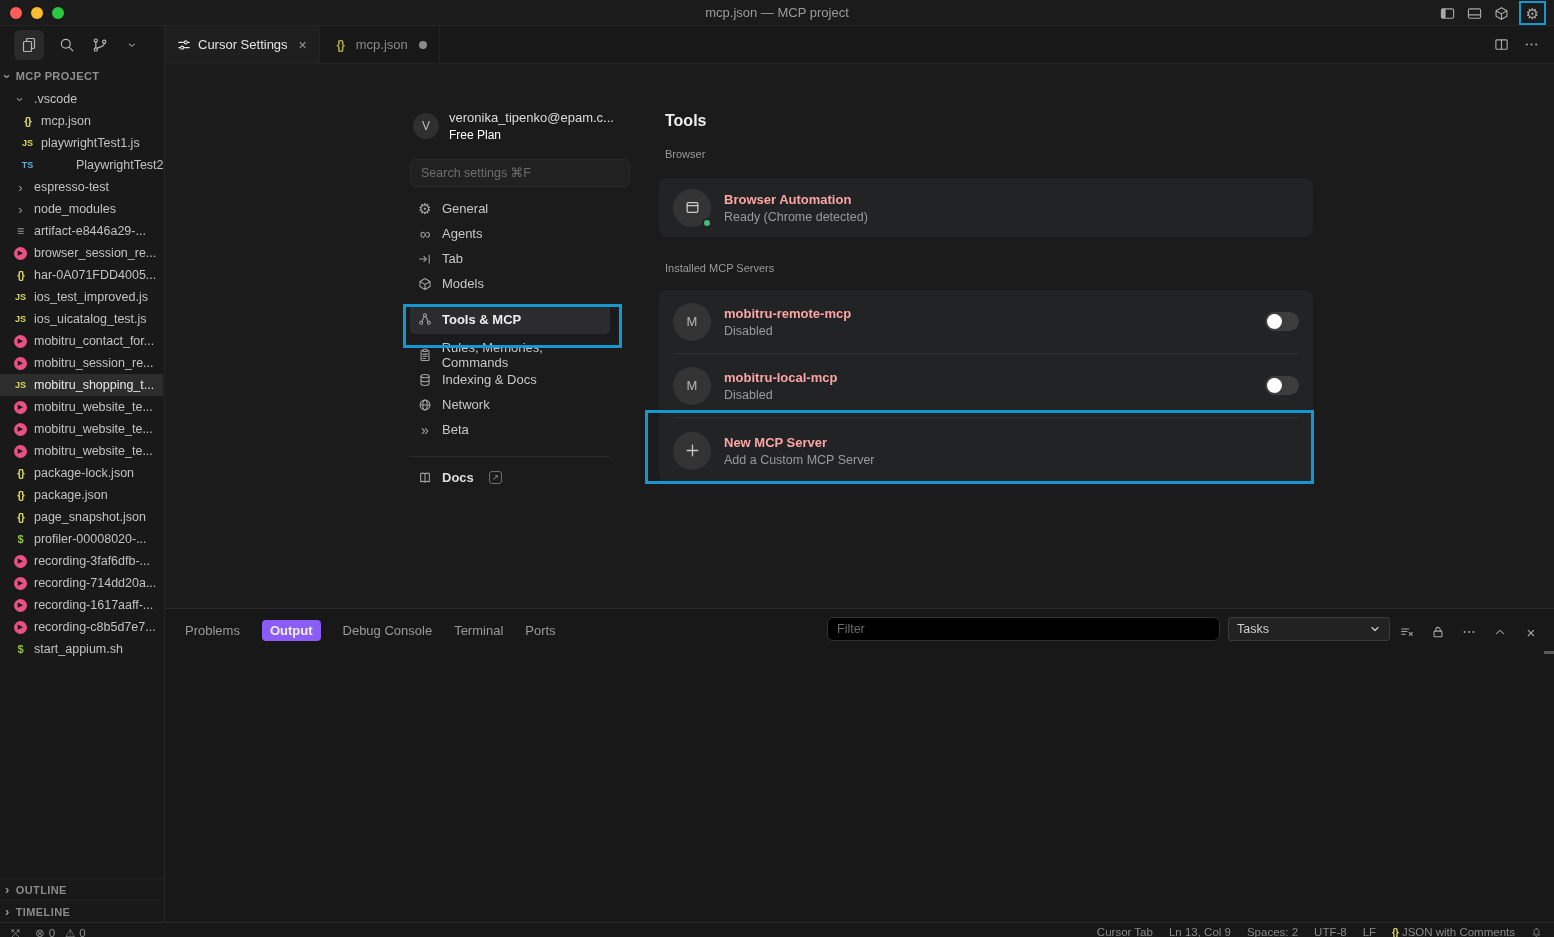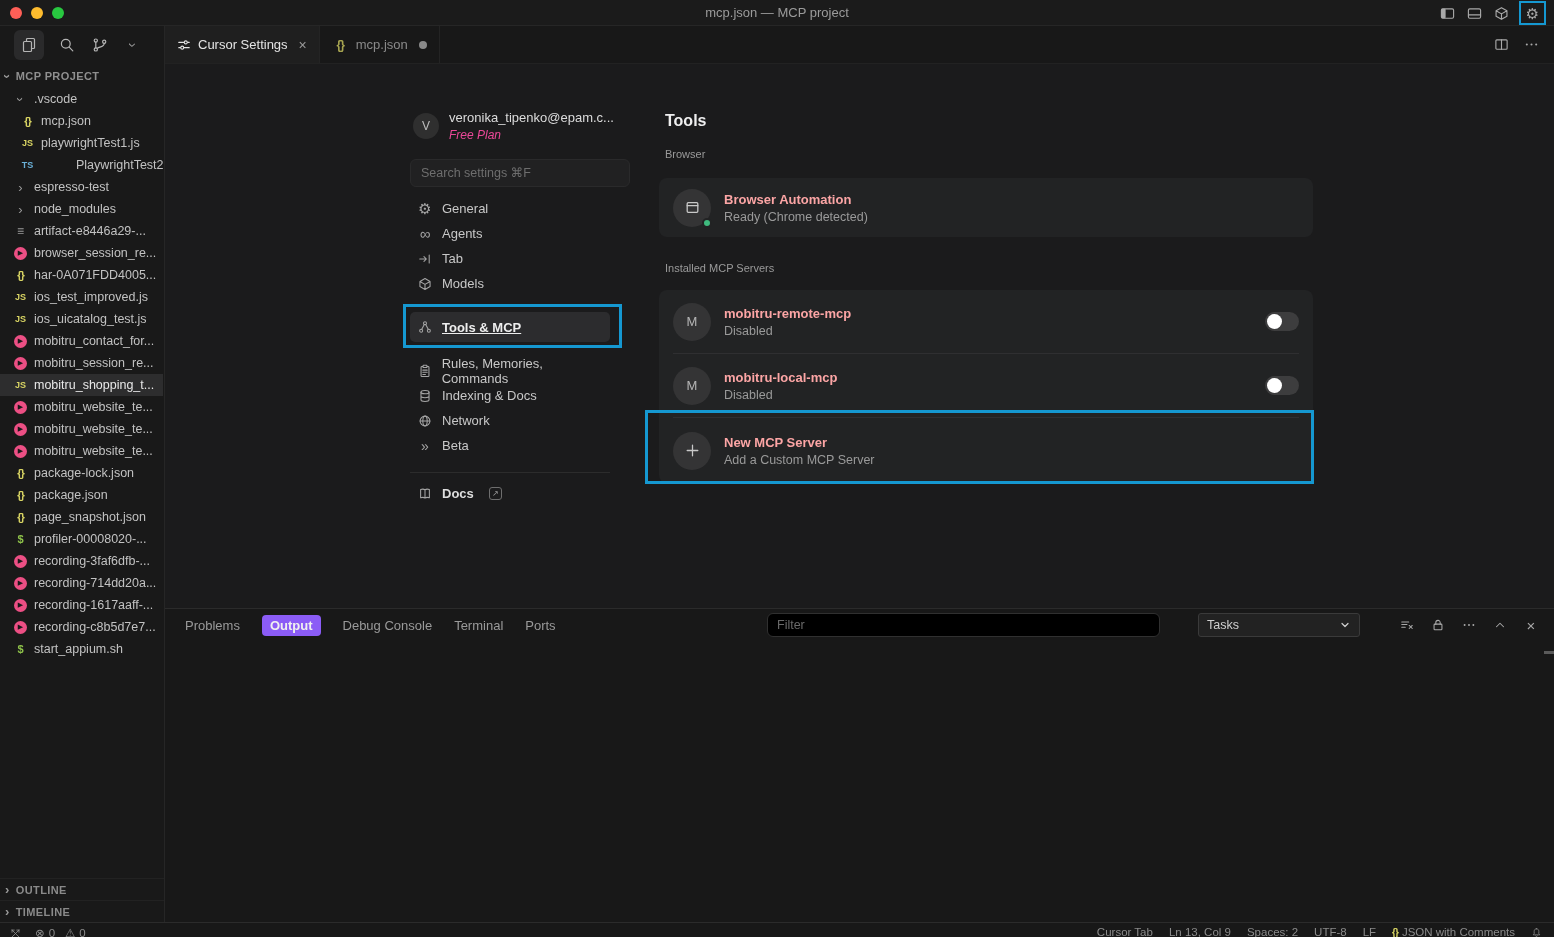--- a/index.html
+++ b/index.html
@@ -50,28 +50,28 @@
   .dirty-dot { width:8px; height:8px; border-radius:50%; background:#8a8a8a; margin-left:4px; }
   .tab .ic-braces { font-size:12px; opacity:.75; }
   #tab-actions { margin-left:auto; display:flex; align-items:center; gap:12px; padding-right:14px; color:#a0a0a0; }
   #tab-actions .tb-icon svg { width:15px; height:15px; }
 
   
   #content { position:absolute; left:165px; top:64px; right:0; height:544px; background:#1b1b1c; overflow:hidden; }
   #account { position:absolute; left:248px; top:46px; display:flex; gap:10px; cursor:pointer; }
   #avatar { width:26px; height:26px; border-radius:50%; background:#2f2f2f; color:#bdbdbd; font-size:12px; display:flex; align-items:center; justify-content:center; margin-top:3px; }
   #account-email { font-size:13px; color:#dcdcdc; }
-  #account-plan { font-size:12px; color:#ec4899; margin-top:3px;font-style:italic; }
+  #account-plan { font-size:12px; color:#ffffff; margin-top:3px; }
   #settings-search { position:absolute; left:245px; top:95px; width:220px; height:28px; background:#212122; border:1px solid #2a2a2b; border-radius:6px; color:#c8c8c8; font-size:12.5px; padding:0 10px; outline:none; font-family:inherit; }
   #settings-search::placeholder { color:#6e6e6e; }
   #settings-nav { position:absolute; left:245px; top:132px; width:200px; }
   .nav-item { height:25px; display:flex; align-items:center; gap:9px; padding-left:7px; font-size:13px; color:#c8c8c8; cursor:pointer; border-radius:5px; }
   .nav-item .n-ic { width:16px; display:flex; align-items:center; justify-content:center; color:#a5a5a5; font-size:13px; }
   .nav-item .n-ic svg { width:14px; height:14px; }
-  #nav-selected { height:30px; margin:16px 0; background:#2c2c2e; color:#eeeeee; font-weight:bold;text-decoration:underline; }
+  #nav-selected { height:30px; margin:8px 0; background:#2c2c2e; color:#eeeeee; font-weight:bold; }
   #nav-divider { border-top:1px solid #2c2c2c; margin:14px 0 8px; }
   #docs-item { display:flex; }
   .ext-box { margin-left:6px; width:13px; height:13px; border:1px solid #6e6e6e; border-radius:3px; color:#9a9a9a; font-size:8px; display:flex; align-items:center; justify-content:center; }
 
   #tools-col { position:absolute; left:494px; top:0; width:654px; }
   #tools-heading { position:absolute; top:48px; left:6px; font-size:16px; font-weight:bold; color:#efefef; }
   .section-label { position:absolute; left:6px; font-size:11px; color:#9a9a9a; }
   .card { position:absolute; left:0; width:654px; background:#222324; border-radius:8px; }
   #browser-card { top:114px; height:59px; }
   .row { position:relative; display:flex; align-items:center; padding:0 14px; gap:13px; }
@@ -87,21 +87,21 @@
   .toggle { margin-left:auto; width:34px; height:19px; border-radius:10px; background:#3d3d3e; position:relative; cursor:pointer; }
   .toggle .thumb { position:absolute; left:2px; top:2px; width:15px; height:15px; border-radius:50%; background:#fff; }
 
   
   .ann { position:absolute; border:3px solid #1598d1; pointer-events:none; }
   #ann-nav { left:403px; top:304px; width:219px; height:44px; }
   #ann-new { left:645px; top:410px; width:669px; height:74px; }
 
   
   #panel { position:absolute; left:165px; top:608px; right:0; bottom:15px; background:#181818; border-top:1px solid #2b2b2b; }
-  #panel-header { height:32px; display:flex; align-items:center; padding:0 14px 0 20px; gap:38px; }
+  #panel-header { height:32px; display:flex; align-items:flex-end; padding:0 14px 0 20px; gap:8px; }
   .panel-tab { font-size:13px; color:#9a9a9a; cursor:pointer; }
   .panel-tab.active { color:#f0f0f0; background:#8b5cf6; border-radius:4px; padding:3px 8px; font-weight:bold; }
   #panel-filter { margin-left:auto; width:393px; height:24px; background:#000000; border:1px solid #303030; border-radius:6px; color:#c8c8c8; font-size:12.5px; padding:0 9px; outline:none; font-family:inherit; }
   #panel-filter::placeholder { color:#6a6a6a; }
   #tasks-dd { width:162px; height:24px; border:1px solid #3a3a3a; background:#222; border-radius:3px; display:flex; align-items:center; padding:0 8px; font-size:12.5px; color:#d0d0d0; cursor:pointer; }
   #tasks-dd svg { margin-left:auto; width:12px; height:12px; stroke-width:1.6; }
   #panel-actions { display:flex; align-items:center; gap:13px; color:#b3b3b3; }
   #panel-actions .tb-icon svg { width:14px; height:14px; }
   #panel-scroll { position:absolute; right:0; top:42px; width:10px; height:3px; background:#5a5a5a; }
 

